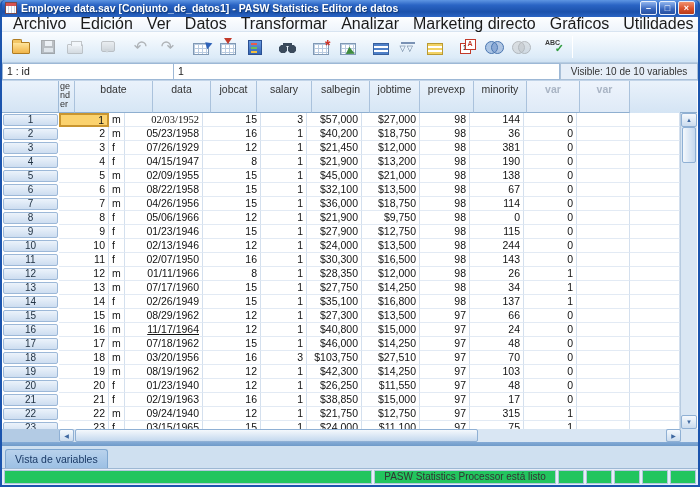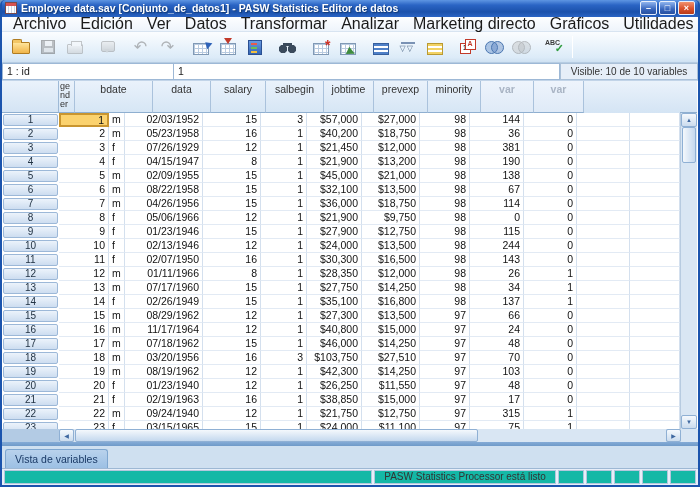--- a/index.html
+++ b/index.html
@@ -133,21 +133,21 @@
 
   
   .tabbar { height:23px; background:#cfe0f0; display:flex; align-items:flex-end; padding-left:3px;
     border-bottom:1px solid #9db8d4; }
   .tab { font-size:10.5px; padding:3px 9px 3px 9px; border:1px solid #7ea6cf; border-bottom:none;
     border-radius:3px 3px 0 0; margin-right:2px; color:#1a3a66; background:linear-gradient(#b9d2ec,#9cc0e4); }
   .tab.active { background:linear-gradient(#fcdc85,#f3bc4e); border-color:#c09a3a; color:#1a1a1a; font-weight:bold; }
 
   
   .statusbar { height:16px; background:#e7eef8; display:flex; gap:2px; padding:1px 2px; }
-  .sb-panel { border:1px solid #b3c7dd; background:#14b8a6; height:100%; }
+  .sb-panel { border:1px solid #b3c7dd; background:#22c55e; height:100%; }
   .sb-left { flex:1; }
   .sb-msg { width:182px; font-size:10px; color:#333; text-align:center; line-height:12px; white-space:nowrap; overflow:hidden; }
   .sb-small { width:26px; }
 </style>
 </head>
 <body>
 
 <div class="window">
 
   <div class="titlebar">
@@ -241,36 +241,37 @@
     <div class="cellref-visible">Visible: 10 de 10 variables</div>
   </div>
 
   <div class="grid-wrap">
     <div class="grid-main">
       <div class="grid-header" id="grid-header">
           <div class="corner-cell"></div>
           <div class="col-header gender-col" style="width: 16px;">gender</div>
           <div class="col-header" style="width: 78px;">bdate</div>
           <div class="col-header" style="width: 58px;">data</div>
+          <div class="col-header" style="width: 46px;">jobcat</div>
           <div class="col-header" style="width: 55px;">salary</div>
           <div class="col-header" style="width: 58px;">salbegin</div>
           <div class="col-header" style="width: 50px;">jobtime</div>
           <div class="col-header" style="width: 54px;">prevexp</div>
           <div class="col-header" style="width: 53px;">minority</div>
           <div class="col-header var-col" style="width: 53px;">var</div>
           <div class="col-header var-col" style="width: 50px;">var</div>
         </div>
       <div class="grid-body" id="grid-body">
           <div class="grid-row">
             <div class="row-num">
               <div class="row-num-btn">1</div>
             </div>
             <div class="cell r selected" style="width: 50px;">1</div>
             <div class="cell" style="width: 16px;">m</div>
-            <div class="cell r" style="width: 78px;">02/03/1952</div>
+            <div class="cell r" style="width: 78px; font-family: Liberation Serif, serif;">02/03/1952</div>
             <div class="cell r" style="width: 58px;">15</div>
             <div class="cell r" style="width: 46px;">3</div>
             <div class="cell r" style="width: 55px;">$57,000</div>
             <div class="cell r" style="width: 58px;">$27,000</div>
             <div class="cell r" style="width: 50px;">98</div>
             <div class="cell r" style="width: 54px;">144</div>
             <div class="cell r" style="width: 53px;">0</div>
             <div class="cell" style="width: 53px;"></div>
             <div class="cell" style="width: 50px;"></div>
           </div>
@@ -511,21 +512,21 @@
             <div class="cell r" style="width: 53px;">0</div>
             <div class="cell" style="width: 53px;"></div>
             <div class="cell" style="width: 50px;"></div>
           </div>
           <div class="grid-row">
             <div class="row-num">
               <div class="row-num-btn">16</div>
             </div>
             <div class="cell r" style="width: 50px;">16</div>
             <div class="cell" style="width: 16px;">m</div>
-            <div class="cell r" style="width: 78px;">11/17/1964</div>
+            <div class="cell r" style="width: 78px; text-decoration: underline;">11/17/1964</div>
             <div class="cell r" style="width: 58px;">12</div>
             <div class="cell r" style="width: 46px;">1</div>
             <div class="cell r" style="width: 55px;">$40,800</div>
             <div class="cell r" style="width: 58px;">$15,000</div>
             <div class="cell r" style="width: 50px;">97</div>
             <div class="cell r" style="width: 54px;">24</div>
             <div class="cell r" style="width: 53px;">0</div>
             <div class="cell" style="width: 53px;"></div>
             <div class="cell" style="width: 50px;"></div>
           </div>

